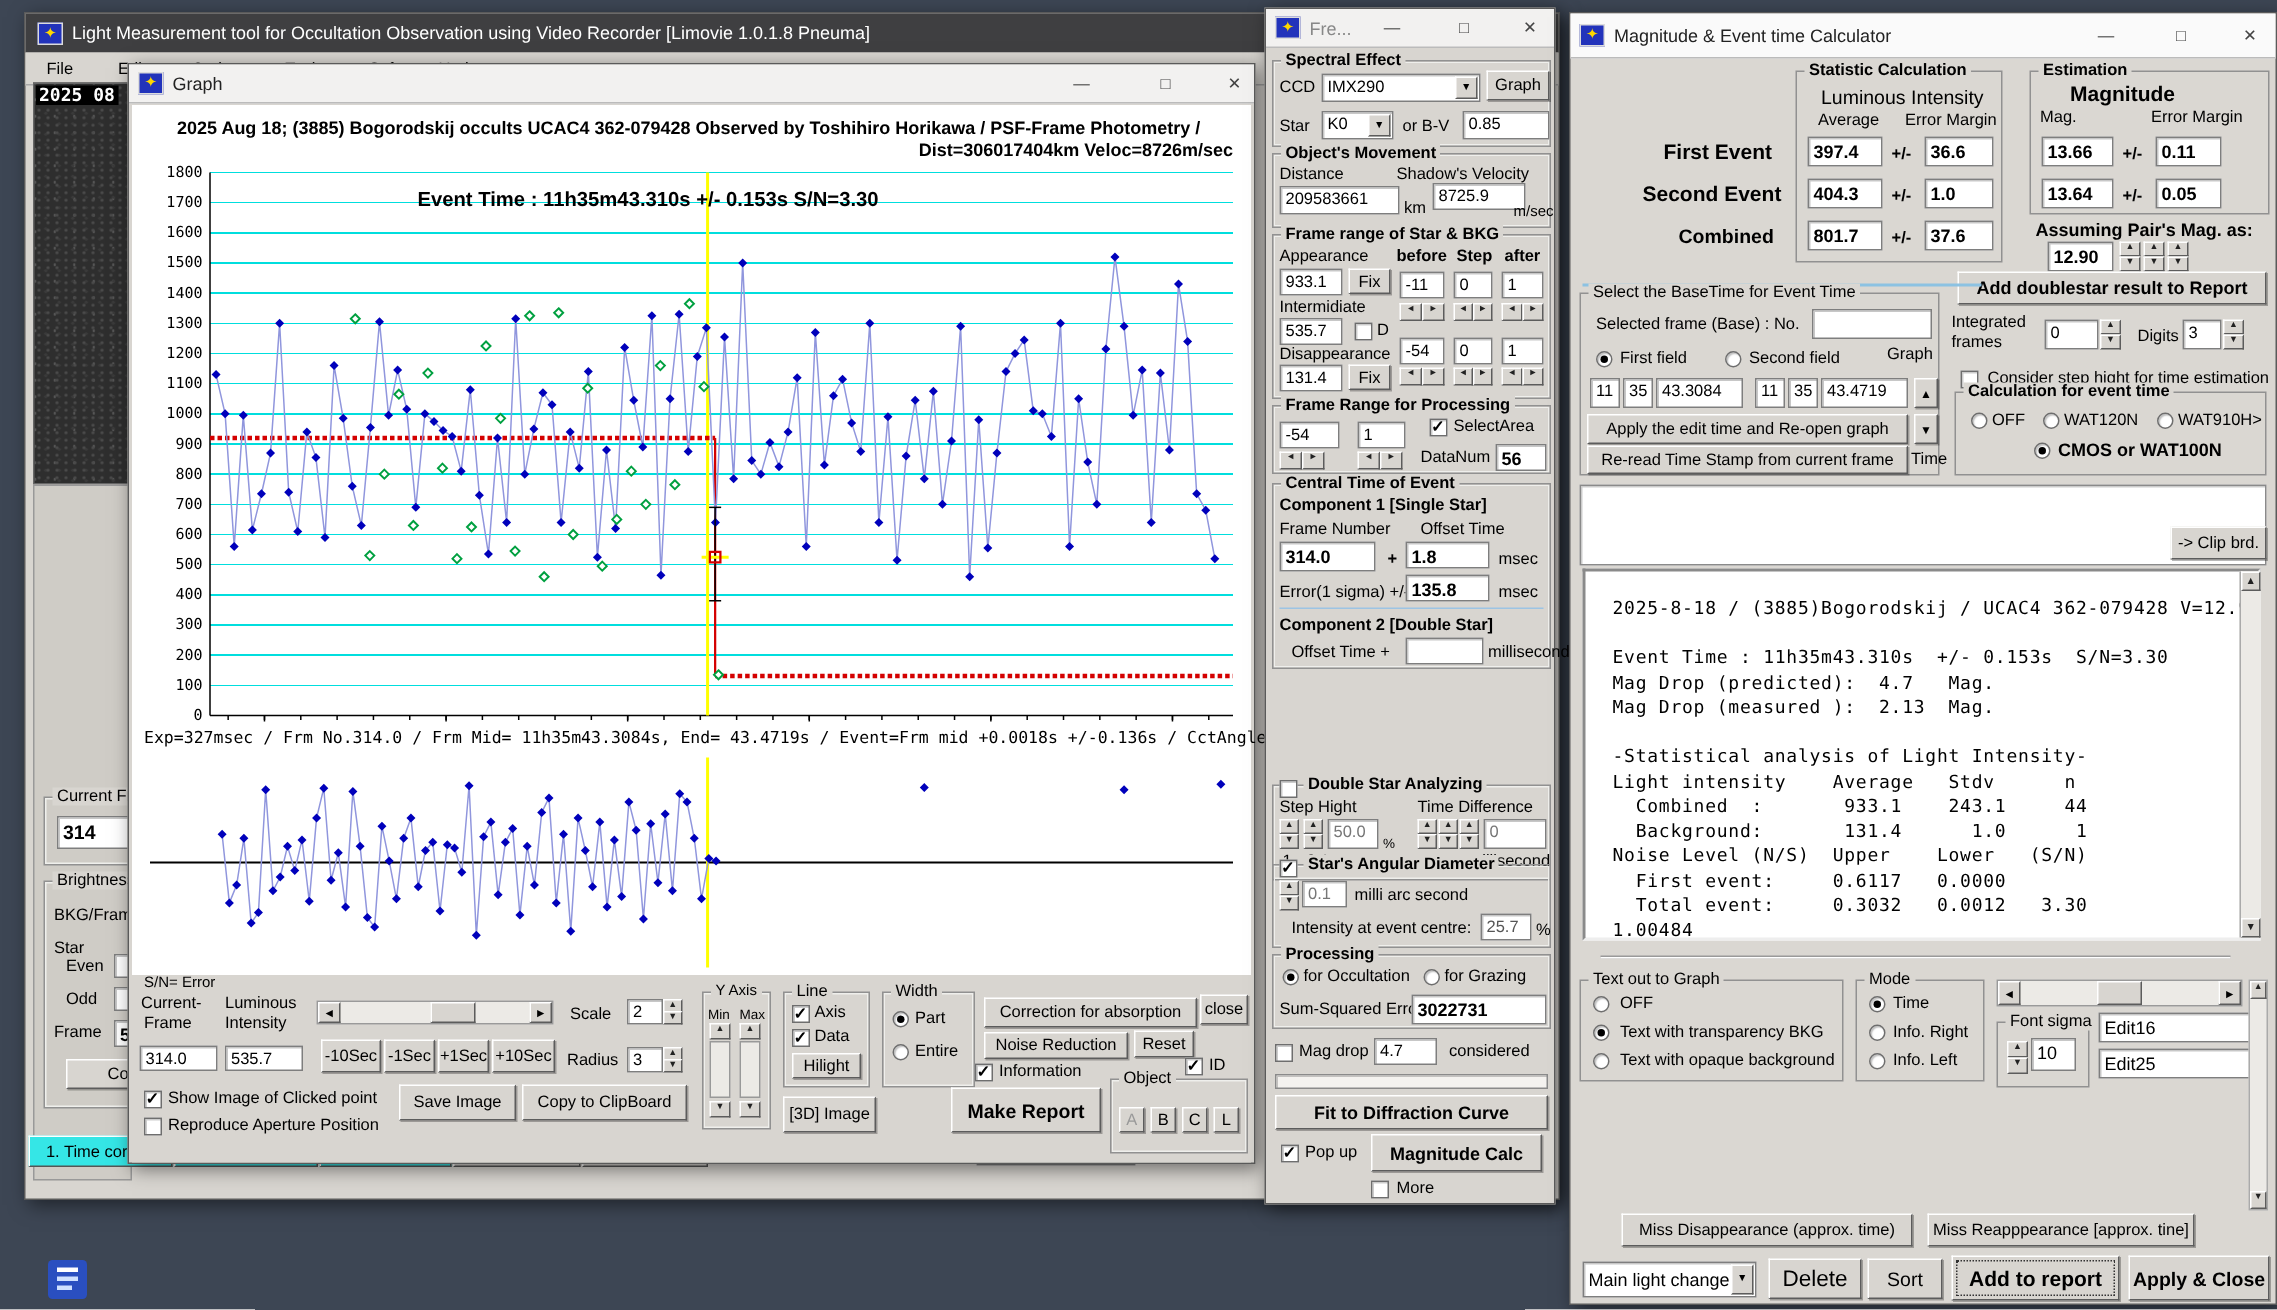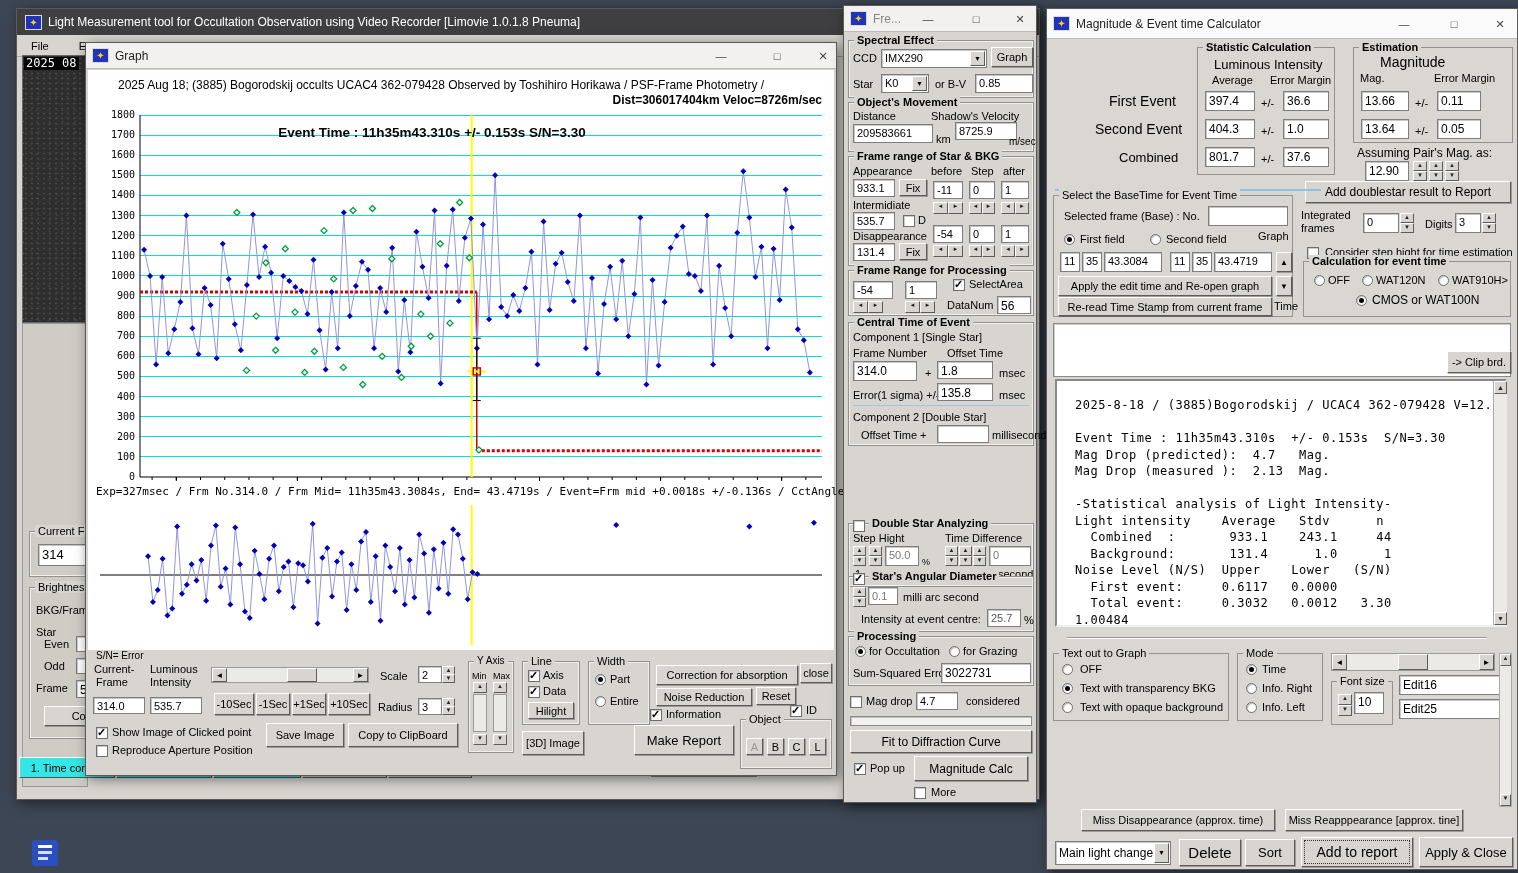--- a/index.html
+++ b/index.html
@@ -1,20 +1,20 @@
 <!DOCTYPE html>
 <html><head>
 <meta charset="utf-8">
 <style>
 *{box-sizing:border-box}
 body{margin:0;font-family:"Liberation Sans",sans-serif;font-size:11px;color:#000}
 #screen{position:relative;width:1518px;height:873px;background:#3d4654;overflow:hidden}
 .abs{position:absolute}
 .t{position:absolute;white-space:nowrap;font-size:11px;line-height:13px}
-.b{font-weight:normal}
+.b{font-weight:bold}
 .win{position:absolute;background:#d8d5d0;border:1px solid #5a5a5a;box-shadow:3px 3px 12px rgba(0,0,0,.5)}
 .tbdark{position:absolute;left:0;top:0;right:0;height:26px;background:#3f3f41;color:#fff;display:flex;align-items:center;padding-left:8px;font-size:12px}
 .tblite{position:absolute;left:0;top:0;right:0;height:26px;background:#f2f1f0;border-bottom:1px solid #bbb;display:flex;align-items:center;padding-left:6px;font-size:12px;color:#222}
 .lmicon{display:inline-block;width:17px;height:15px;background:#2233bb;border:1px solid #dcdcdc;color:#ffd700;font-size:10px;line-height:13px;text-align:center;margin-right:6px}
 .wb{position:absolute;top:5px;width:30px;height:17px;text-align:center;font-size:11px;color:#444;line-height:16px}
 .fld{position:absolute;background:#fff;border:1px solid #7e7e7e;box-shadow:inset 1px 1px 0 rgba(0,0,0,.22);font-size:11px;padding:1px 3px;line-height:1.35;white-space:nowrap;overflow:hidden}
 .btn{position:absolute;background:#d8d5d0;border:1px solid;border-color:#fff #5c5c5c #5c5c5c #fff;box-shadow:1px 1px 0 rgba(0,0,0,.28);display:flex;align-items:center;justify-content:center;font-size:11px;white-space:nowrap;cursor:default}
 .grp{position:absolute;border:1px solid #919191;box-shadow:inset 0 0 0 1px #efefec}
 .gt{position:absolute;top:-7px;left:5px;background:#d8d5d0;padding:0 3px;font-weight:bold;font-size:11px;line-height:12px;white-space:nowrap}
 .cb{position:absolute;width:12px;height:12px;background:#fff;border:1px solid #6e6e6e;box-shadow:inset 1px 1px 0 rgba(0,0,0,.2)}
@@ -781,21 +781,21 @@
       <span class="t" style="left:24px;top:47px">Info. Left</span>
     </div>
     <div class="scrollh" style="left:284px;top:644px;width:164px;height:18px">
       <div class="sbtn">◄</div>
       <div style="flex:1"></div>
         <div class="thumb"></div>
         <div style="flex:1"></div>
       <div class="sbtn">►</div>
     </div>
     <div class="grp" style="left:284px;top:672px;width:62px;height:44px;box-shadow:none">
-      <span class="gt" style="font-weight:normal;background:#dad7d2">Font size</span>
+      <span class="gt" style="font-weight:normal;background:#dad7d2">Font sigma</span>
       <div class="sp" style="left:6px;top:12px;width:14px;height:11px">▲</div>
       <div class="sp" style="left:6px;top:23px;width:14px;height:11px">▼</div>
       <div class="fld" style="left:22px;top:10px;width:30px;height:22px;font-size:12px">10</div>
     </div>
     <div class="fld" style="left:352px;top:666px;width:110px;height:20px;font-size:12px">Edit16</div>
     <div class="fld" style="left:352px;top:690px;width:110px;height:20px;font-size:12px">Edit25</div>
 
     <div class="abs" style="left:452px;top:644px;width:13px;height:154px;background:#eceae6;border:1px solid #aaa">
       <div class="sp" style="left:0;top:0;width:11px;height:12px">▲</div>
       <div class="sp" style="left:0;bottom:0;width:11px;height:12px">▼</div>

